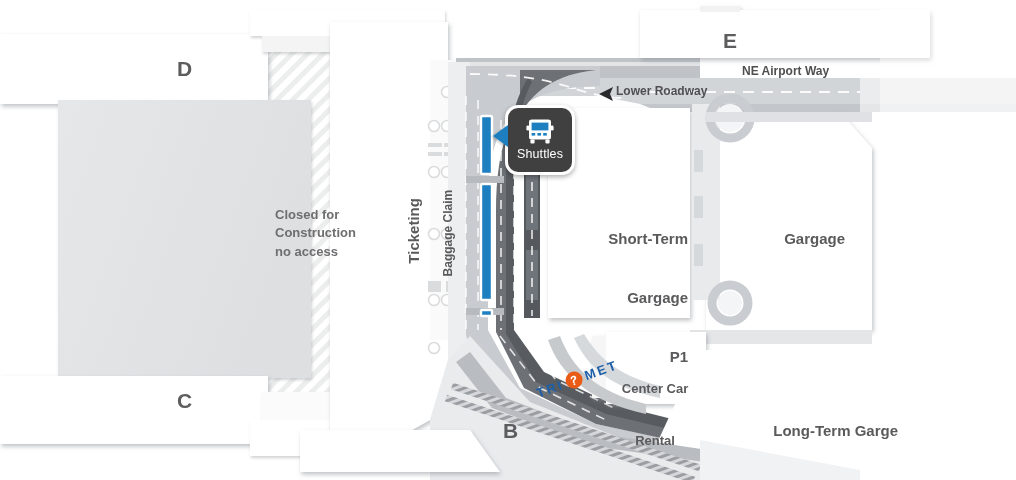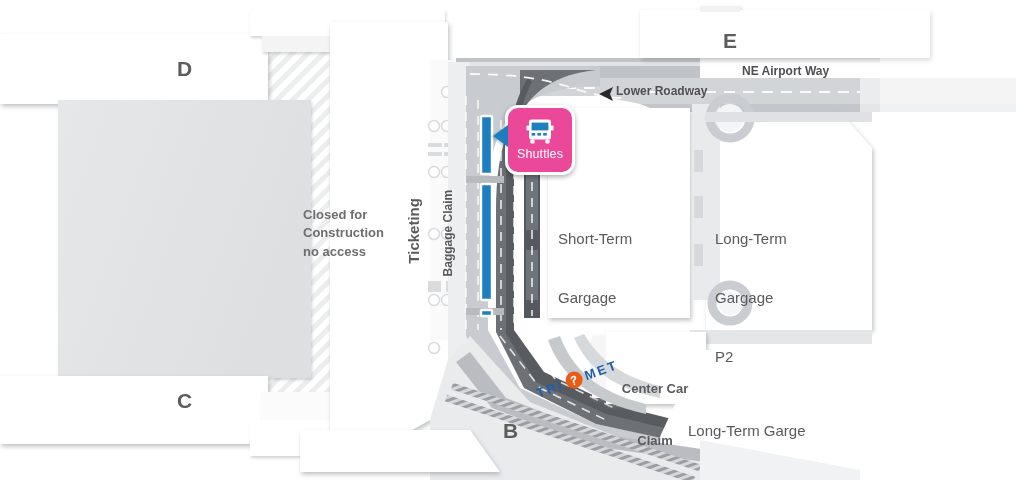--- a/index.html
+++ b/index.html
@@ -25,59 +25,58 @@
     pointer-events: none;
     line-height: 1.18;
   }
   .lbl-terminal {
     font-size: 21px;
     font-weight: bold;
     color: #5d5d5f;
   }
   .lbl-garage {
     font-size: 15px;
-    font-weight: normal;
+    font-weight: bold;
     color: #5a5a5c;
-    text-align: left;
+    text-align: right;
     line-height: 1.32;
   }
   .lbl-road {
     font-size: 12px;
     font-weight: bold;
     color: #4f4f51;
   }
   .lbl-small {
     font-size: 13px;
     font-weight: bold;
     color: #5a5a5c;
     text-align: center;
     line-height: 1.32;
   }
   .lbl-constr {
     font-size: 13px;
     font-weight: bold;
     color: #6e6e70;
     text-align: left;
     line-height: 1.42;
-    margin-left: 28px;
   }
   .lbl-vert {
     font-weight: bold;
     color: #5a5a5c;
     transform-origin: 50% 50%;
   }
   .lbl-ticketing { font-size: 15px; }
   .lbl-baggage  { font-size: 12px; }
 
   
   #shuttle-marker {
     position: absolute;
     left: 505px; top: 105px;
     width: 70px; height: 70px;
-    background: #ec4899;
+    background: #404040;
     border: 3px solid #ffffff;
     border-radius: 13px;
     box-shadow: 0 2px 5px rgba(0,0,0,.32);
     display: flex;
     flex-direction: column;
     align-items: center;
     justify-content: center;
     cursor: pointer;
   }
   #shuttle-marker .bus-ico { width: 34px; height: 26px; display:block; }
@@ -376,34 +375,33 @@
 
   <div class="lbl lbl-road" style="left:616px; top:84px;">Lower Roadway</div>
   <svg id="lower-roadway-arrow" width="20" height="16">
     <path d="M1,8 L15,1 L12,8 L15,15 Z" fill="#2a2a2c"></path>
   </svg>
   <div class="lbl lbl-road" style="left:742px; top:64px;">NE Airport Way</div>
 
   <div class="lbl lbl-garage" style="left:558px; top:189px; width:130px;">
     <div>Short-Term</div>
     <div>Gargage</div>
+    <div>P1</div>
   </div>
   <div class="lbl lbl-garage" style="left:715px; top:189px; width:130px;">
-    <div>Long-Term</div>
     <div>Gargage</div>
-    <div>P2</div>
   </div>
   <div class="lbl lbl-garage" style="left:718px; top:381px; width:210px; margin-left:-30px;">
     <div>Long-Term Garge</div>
     
   </div>
 
   <div class="lbl lbl-small" style="left:607px; top:207px; top:346px; width:96px;">
     <div>Center Car</div>
-    <div>Claim</div>
+    <div>Rental</div>
   </div>
 
   <div id="shuttle-marker">
     <span class="tail-b"></span>
     <span class="tail"></span>
     <svg class="bus-ico" viewBox="0 0 34 26">
       <path d="M6,3 C6,1.4 7.2,0.6 9,0.6 L25,0.6 C26.8,0.6 28,1.4 28,3
                L28,18.6 C28,19.8 27,20.6 25.8,20.6 L8.2,20.6
                C7,20.6 6,19.8 6,18.6 Z" fill="#ffffff"></path>
       <path d="M8.6,3.6 L25.4,3.6 L25.4,11.4 L8.6,11.4 Z" fill="#1d7fc0"></path>

